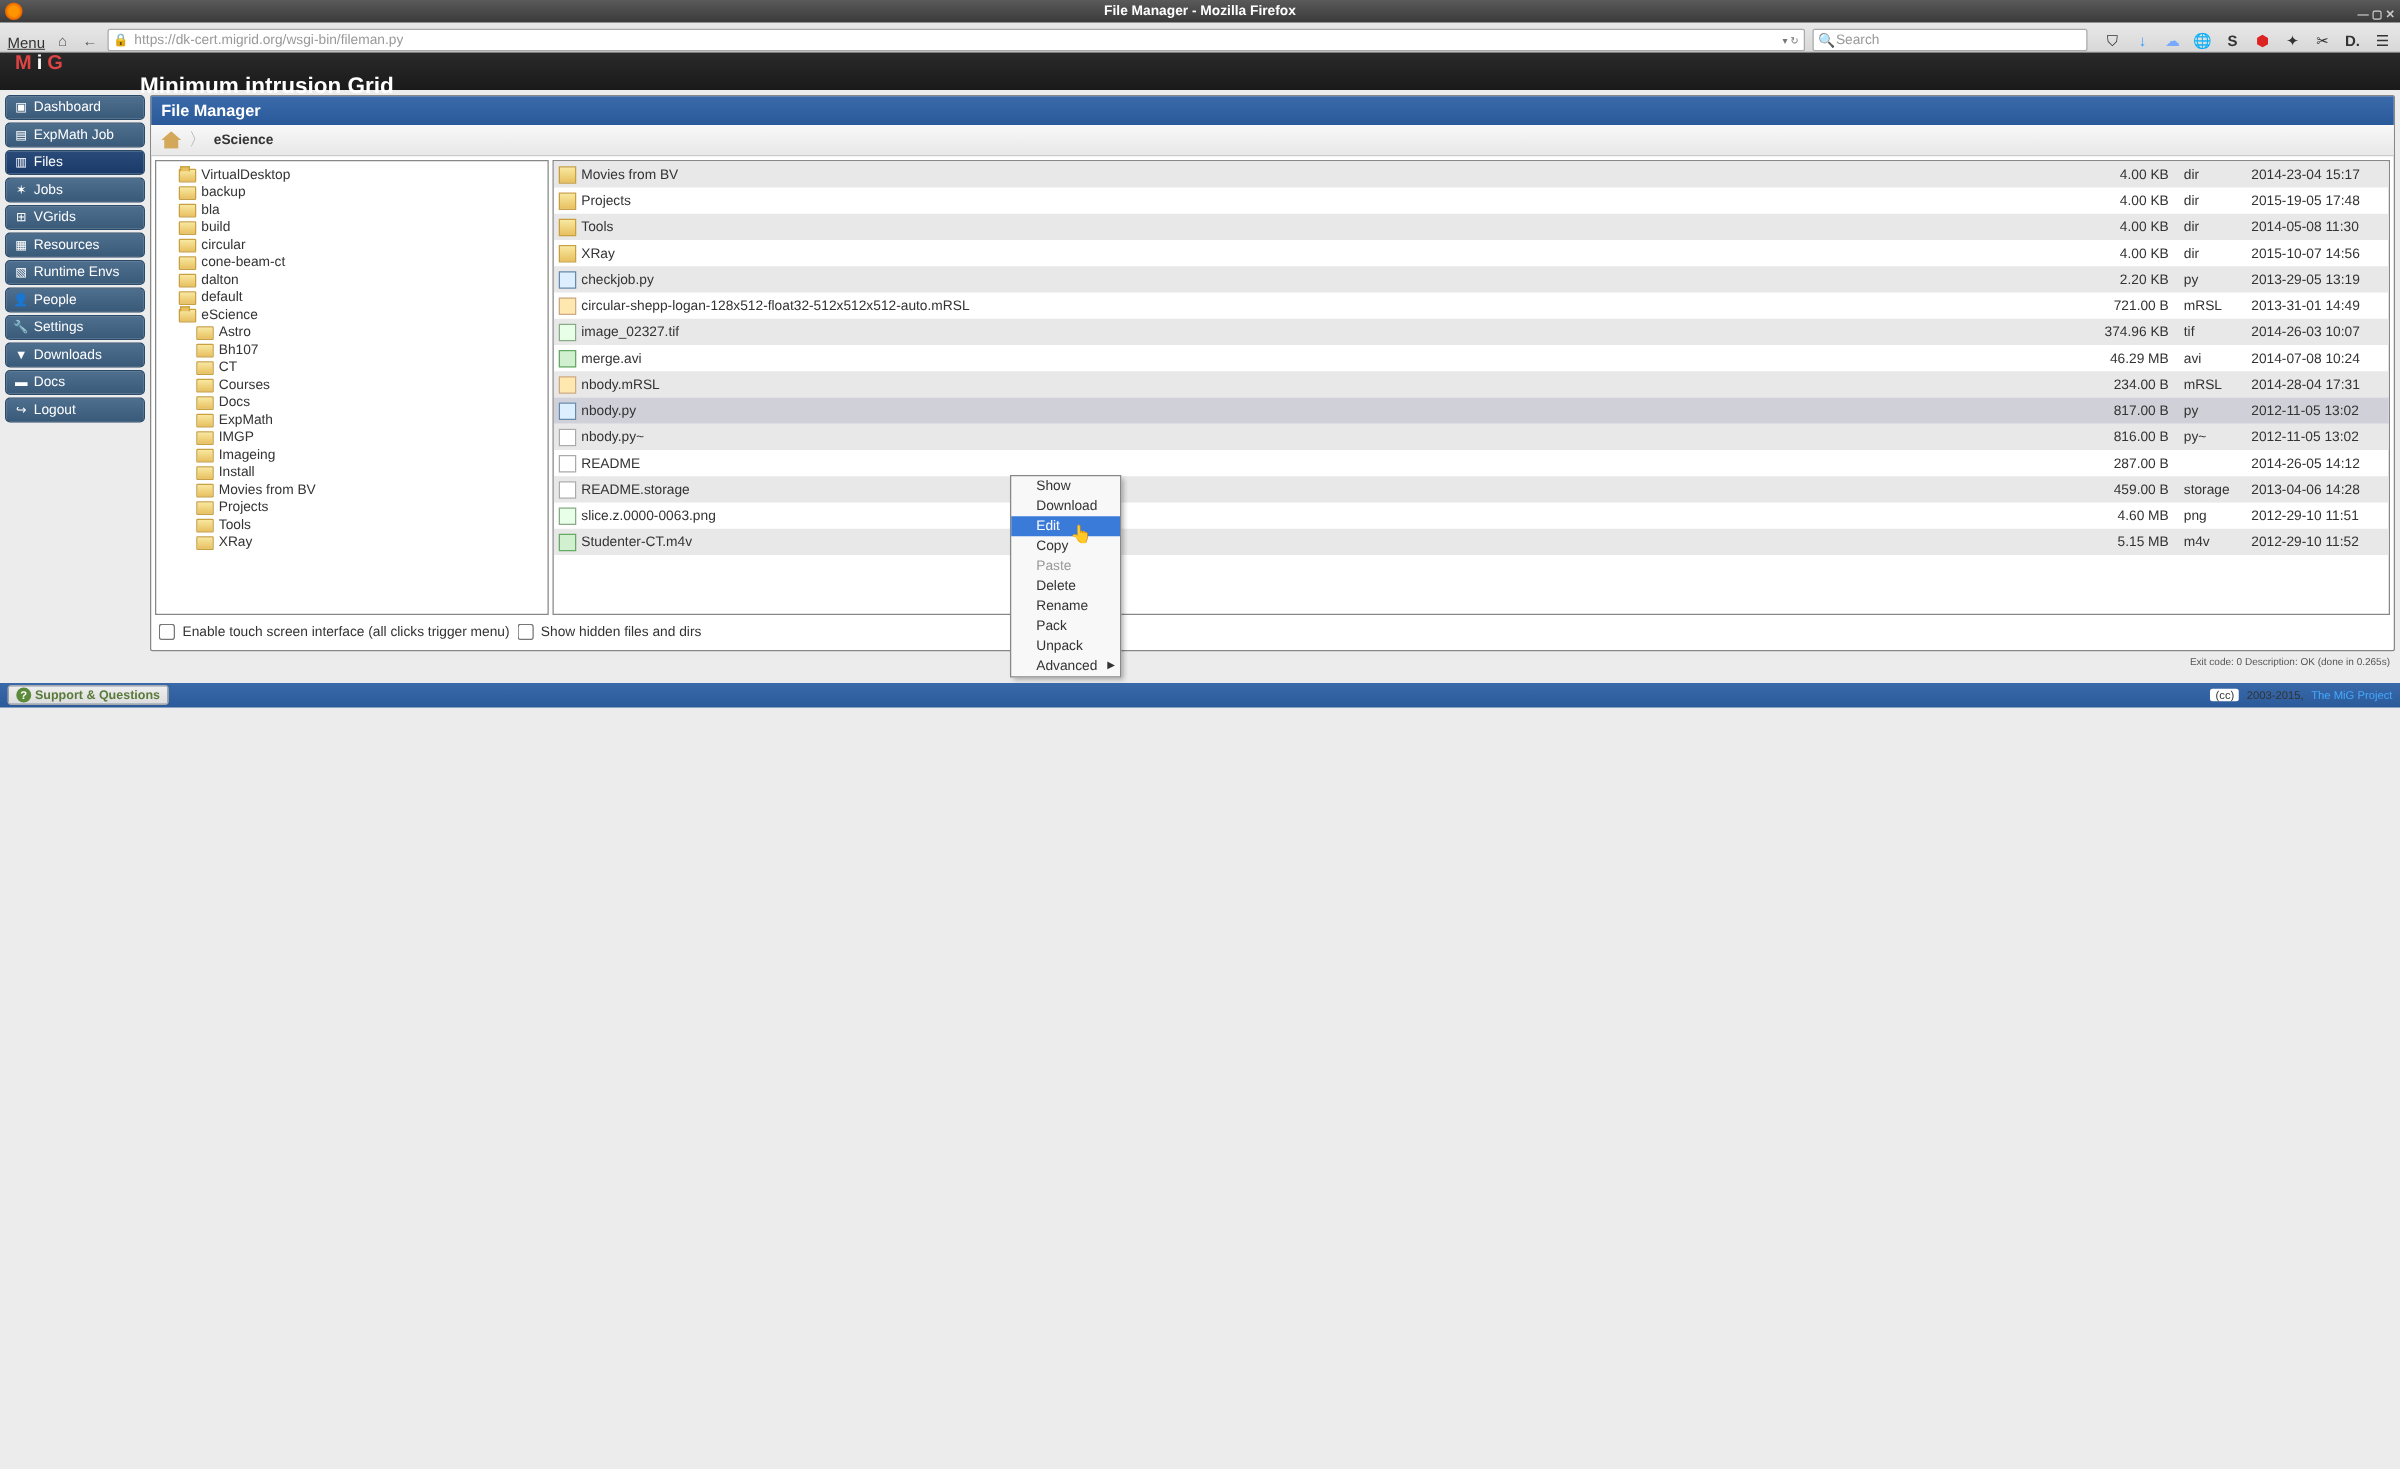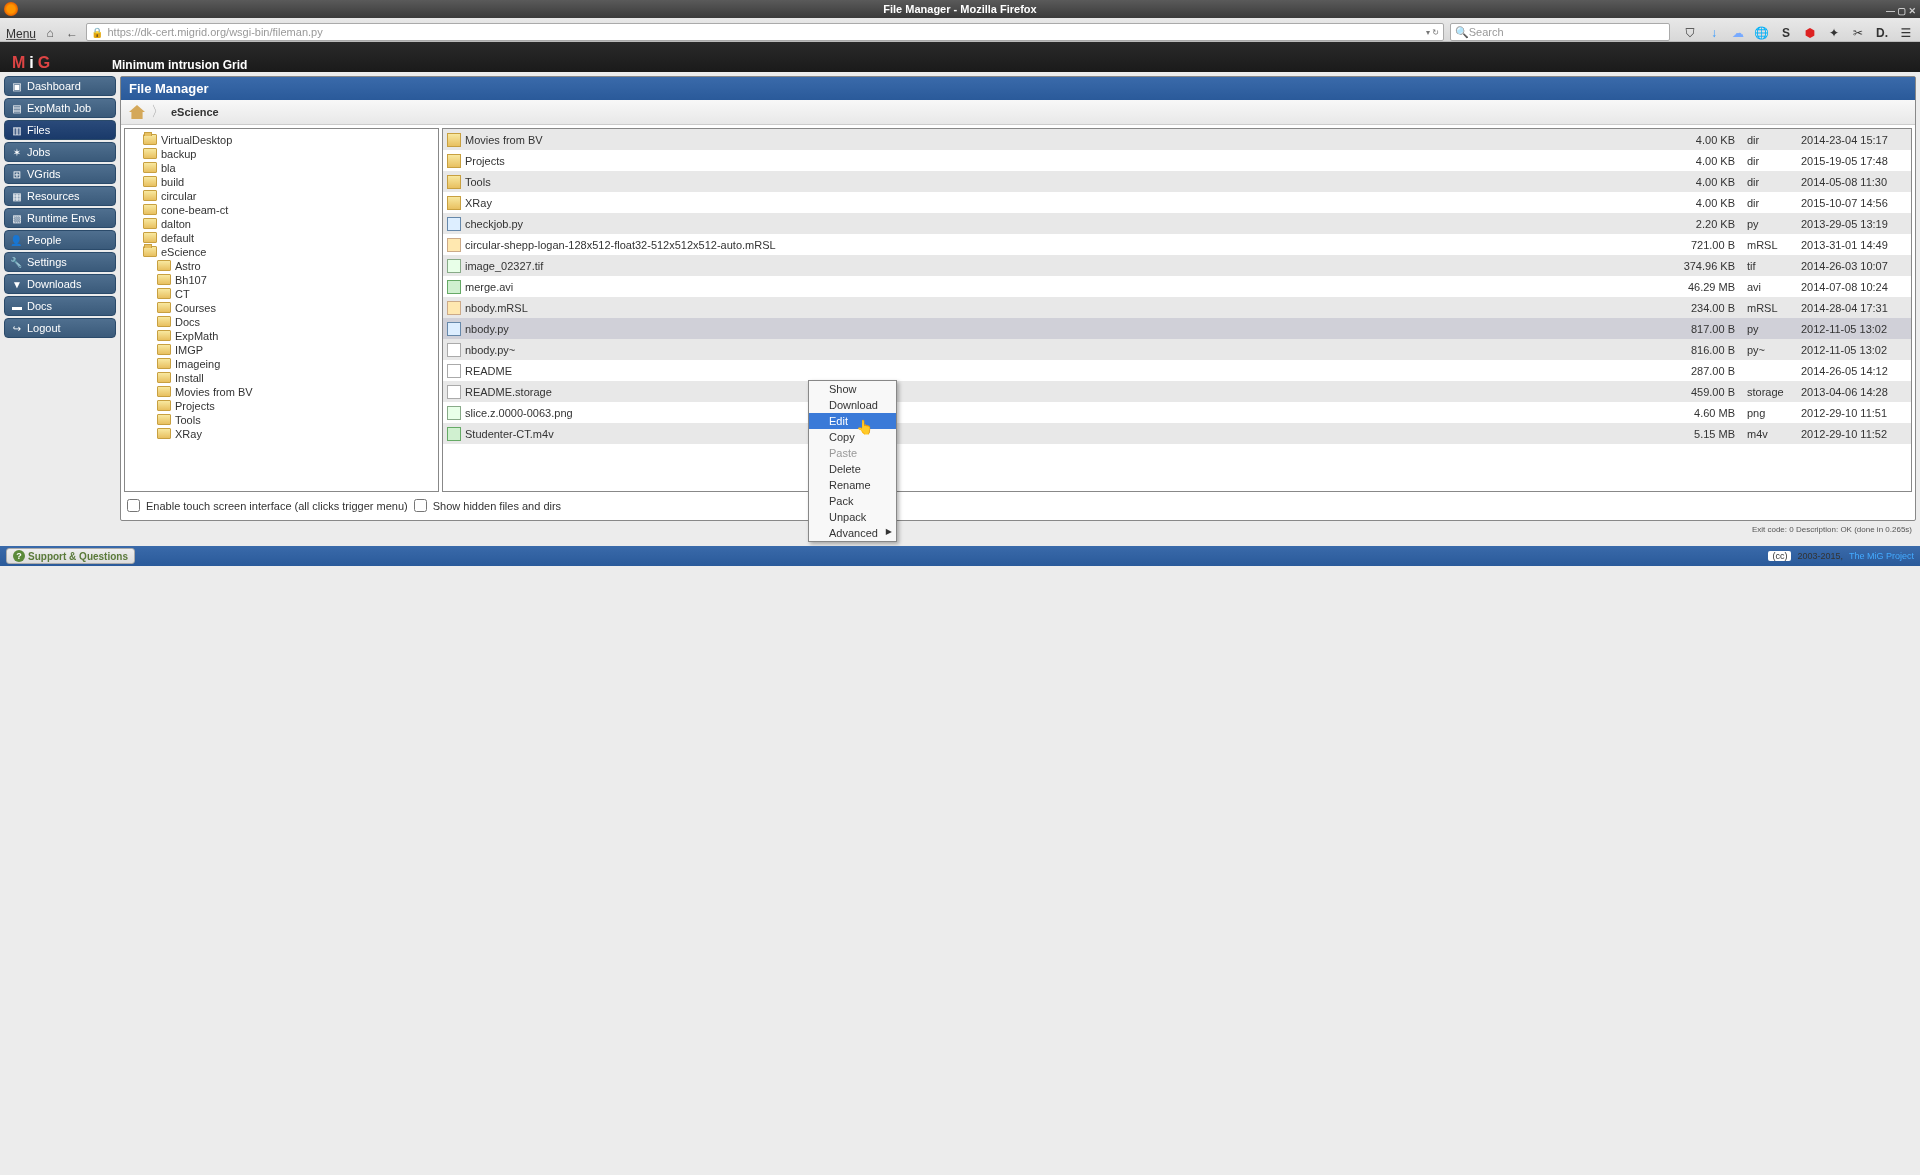--- a/index.html
+++ b/index.html
@@ -15,45 +15,45 @@
 .browser-bar .menu-btn { font-size: 12px; text-decoration: underline; text-decoration-color: #555; }
 .nav-icon { width: 16px; height: 16px; display: inline-flex; align-items: center; justify-content: center; font-size: 12px; color: #555; }
 .url-bar { flex: 1; height: 18px; background: #fff; border: 1px solid #aaa; border-radius: 2px; display: flex; align-items: center; padding: 0 4px; font-size: 11px; color: #999; }
 .url-bar .lock { color: #777; margin-right: 4px; font-size: 10px; }
 .url-bar .drop { margin-left: auto; font-size: 8px; color: #777; }
 .search-box { width: 220px; height: 18px; background: #fff; border: 1px solid #aaa; border-radius: 2px; display: flex; align-items: center; padding: 0 4px; font-size: 11px; color: #999; }
 .tb-icons { display: flex; gap: 8px; padding-left: 6px; }
 .tb-icon { width: 16px; height: 16px; display: inline-flex; align-items: center; justify-content: center; font-size: 12px; }
 
 
-.app-bar { height: 30px; background: linear-gradient(#2a2a2a, #1a1a1a); display: flex; align-items: flex-end; padding: 0 12px; }
+.app-bar { height: 30px; background: linear-gradient(#2a2a2a, #1a1a1a); display: flex; align-items: flex-start; padding: 0 12px; }
 .app-logo { color: #d44; font-weight: bold; font-size: 16px; letter-spacing: 4px; width: 100px; }
 .app-logo .i { color: #fff; }
-.app-title { color: #fff; font-size: 12px; font-weight: bold; }
+.app-title { color: #fff; font-size: 18px; font-weight: bold; margin-top: 16px; }
 
 
 .app { display: flex; padding: 4px; gap: 4px; }
 
 
 .sidebar { width: 112px; display: flex; flex-direction: column; gap: 2px; }
 .sb-item { background: linear-gradient(#4f6f8f, #3a5a7a); color: #fff; border: 1px solid #2a4a6a; border-radius: 4px; padding: 3px 6px; font-size: 11px; display: flex; align-items: center; gap: 4px; cursor: pointer; }
 .sb-item.active { background: linear-gradient(#2a4a7a, #1a3a6a); }
 .sb-icon { width: 12px; height: 12px; display: inline-flex; align-items: center; justify-content: center; font-size: 10px; }
 
 
 .content { flex: 1; border: 1px solid #888; border-radius: 2px; background: #fff; }
 .fm-header { background: linear-gradient(#3a6aaa, #2a5a9a); color: #fff; font-weight: bold; padding: 4px 8px; font-size: 13px; }
 .breadcrumb { background: linear-gradient(#f8f8f8, #e8e8e8); border-bottom: 1px solid #ccc; padding: 3px 8px; display: flex; align-items: center; gap: 6px; }
 .breadcrumb .home { width: 16px; height: 14px; background: #d4a85a; clip-path: polygon(50% 0, 100% 50%, 85% 50%, 85% 100%, 15% 100%, 15% 50%, 0 50%); }
 .breadcrumb .sep { color: #aaa; font-size: 14px; }
 .breadcrumb .crumb { font-weight: bold; }
 
 .fm-body { display: flex; height: 370px; }
 .tree-panel { width: 315px; border: 1px solid #888; margin: 3px; overflow-y: auto; padding: 4px 2px; }
-.tree-item { display: flex; align-items: flex-start; gap: 4px; padding: 1px 0 1px 16px; cursor: pointer; }
+.tree-item { display: flex; align-items: flex-end; gap: 4px; padding: 1px 0 1px 16px; cursor: pointer; }
 .tree-item.child { padding-left: 30px; }
 .folder-i { width: 14px; height: 11px; background: linear-gradient(#f8e8a0, #e8c060); border: 1px solid #c8a040; border-radius: 1px; position: relative; }
 .folder-i.open::before { content: ''; position: absolute; top: -3px; left: 0; width: 6px; height: 3px; background: #e8c060; border: 1px solid #c8a040; border-bottom: none; }
 
 .file-list { flex: 1; border: 1px solid #888; margin: 3px 3px 3px 0; overflow: hidden; position: relative; }
 .file-row { display: flex; align-items: center; height: 21px; font-size: 11px; }
 .file-row.even { background: #e8e8e8; }
 .file-row.selected { background: #d0d0d8; }
 .cell-name { flex: 1; display: flex; align-items: center; gap: 4px; padding-left: 4px; }
 .cell-size { width: 76px; text-align: right; padding-right: 12px; }

